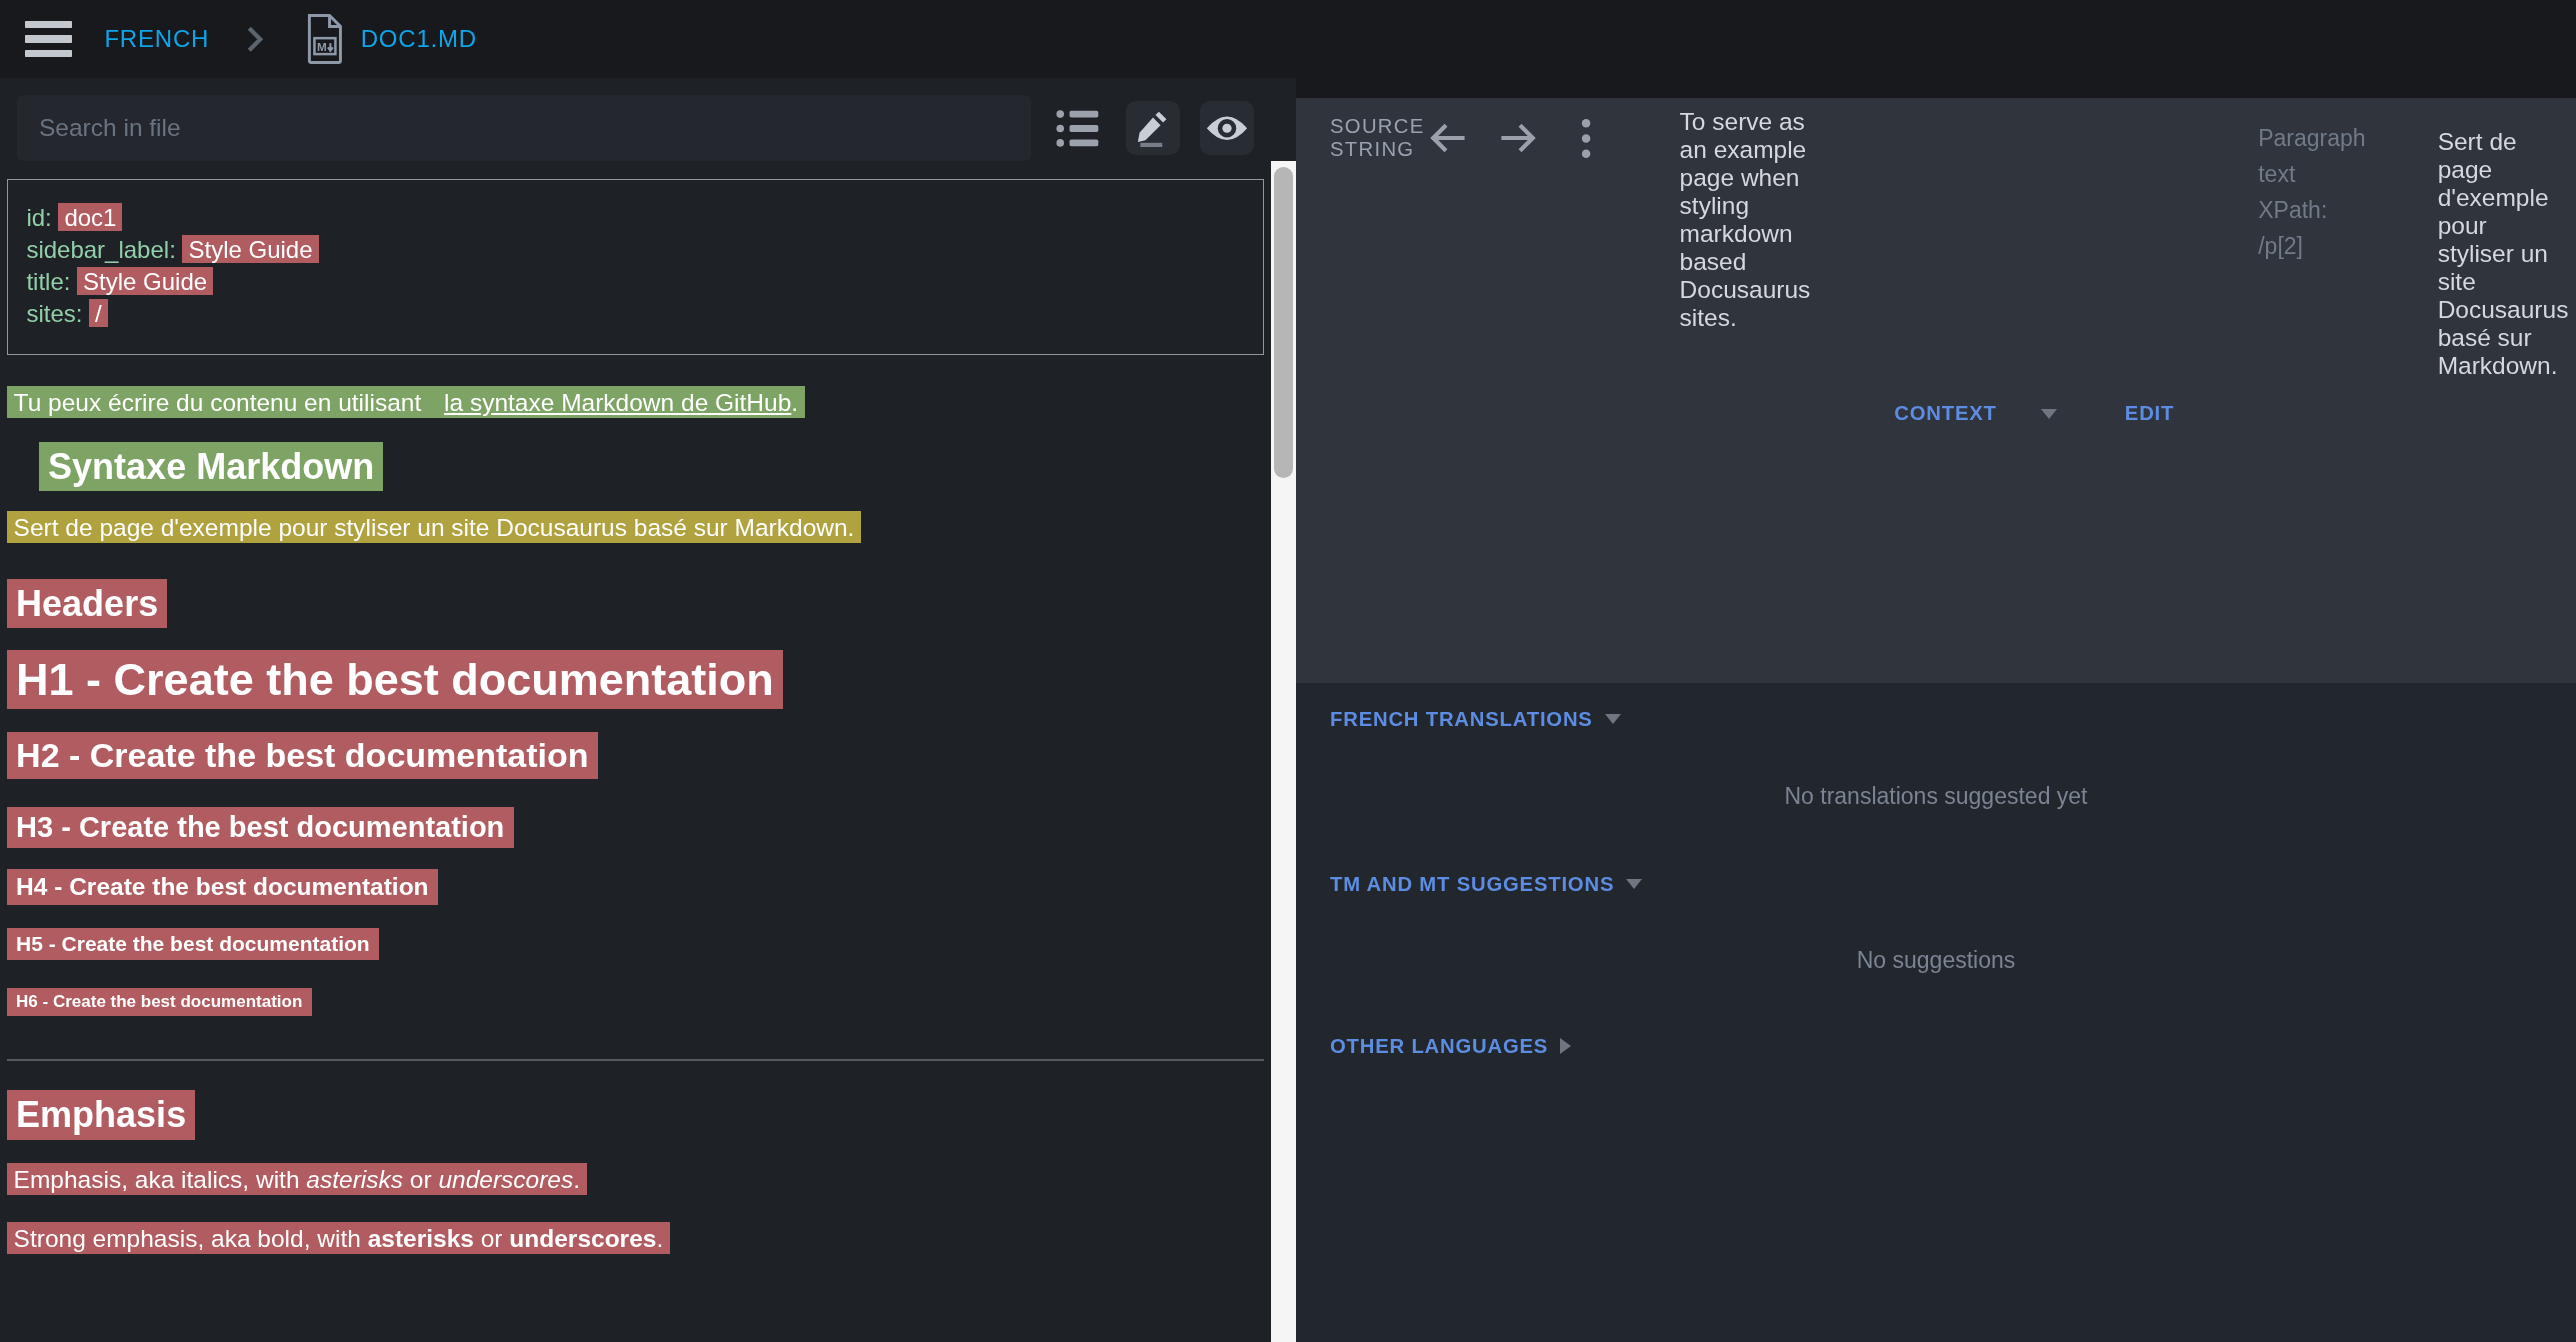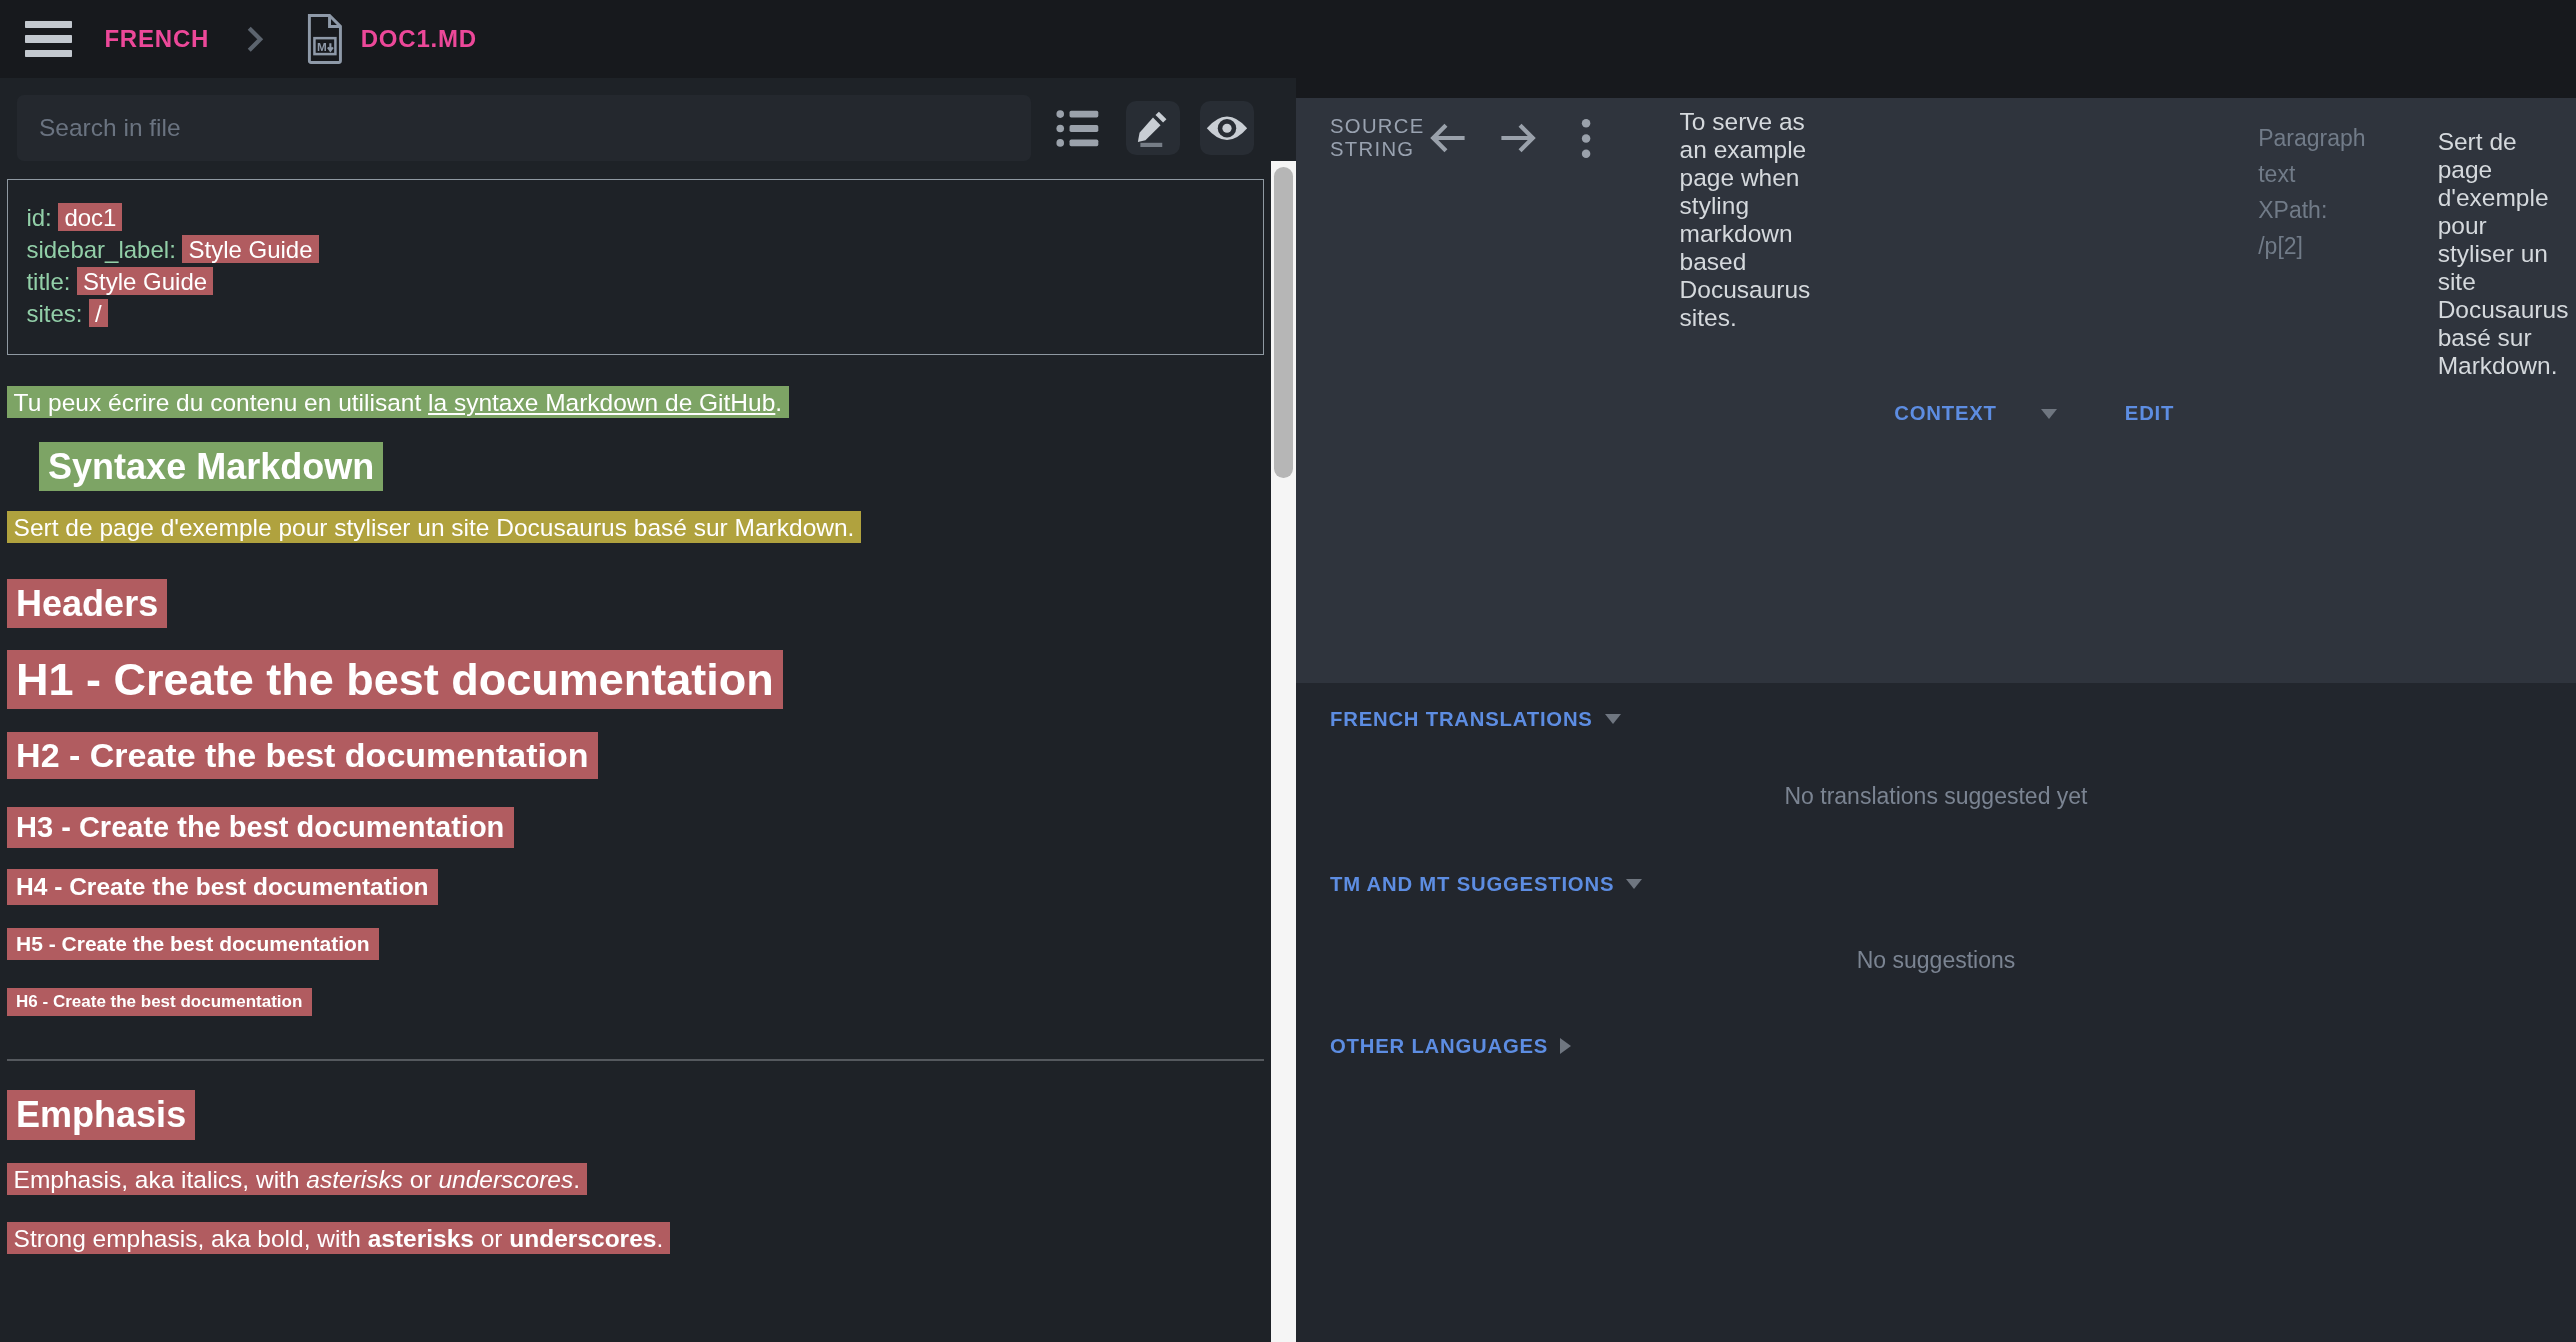--- a/index.html
+++ b/index.html
@@ -5,21 +5,21 @@
   * { margin:0; padding:0; box-sizing:border-box; }
   html,body { width:2576px; height:1342px; overflow:hidden; background:#1e2227;
     font-family:"Liberation Sans","DejaVu Sans",sans-serif; }
 
   
   #topbar { position:absolute; top:0; left:0; width:2576px; height:78px;
     background:#17191d; display:flex; align-items:center; z-index:5; }
   .hamburger { margin-left:25.4px; width:47px; height:37px; display:flex; flex-direction:column;
     justify-content:center; gap:7.6px; cursor:pointer; }
   .hamburger i { display:block; width:47px; height:7.6px; background:#c3c8cf; border-radius:0.8px; }
-  .crumb { color:#ec4899; font-size:24px; font-weight:bold; letter-spacing:0.8px; }
+  .crumb { color:#0ea5e9; font-size:24px; font-weight:normal; letter-spacing:0.8px; }
   #crumb-project { margin-left:32px; }
   .crumb-chevron { margin-left:36px; }
   .file-icon { margin-left:39px; }
   #crumb-file { margin-left:15.2px; }
 
   
   #left-panel { position:absolute; top:78px; left:0; width:1271px; height:1264px;
     background:#1e2227; }
   .search-row { display:flex; align-items:center; padding:12px 17px 0 17px; gap:20.3px; height:88px; }
   .search-input { flex:1; height:66px; background:#24282e; border:none; border-radius:6.8px;
@@ -34,21 +34,21 @@
   .frontmatter { margin:12.7px 1.7px 0 1.7px; height:176px; border:1.7px solid #8f99a2;
     padding:22px 0 0 18.6px; font-size:24px; line-height:32px; }
   .fm-key { color:var(--key-green); }
   .fm-val { background:var(--hl-red); color:#ffffff; padding:0.8px 6px; }
 
   .hl { color:#ffffff; padding:2.5px 6.8px; }
   .hl-red { background:var(--hl-red); }
   .hl-green { background:var(--hl-green); }
   .hl-olive { background:var(--hl-olive); }
   .para { font-size:24.5px; }
-  .para .lnk { text-decoration:underline; color:#ffffff; }
+  .para .lnk { text-decoration:underline; color:#ffffff;margin-left:16px; }
   .heading { font-weight:bold; color:#f4f5f6; }
   .heading .hl { padding:4.2px 9.3px; }
   .md-h2 { font-size:36px; }
   .md-h1 { font-size:45px; }
   .sz-h2 { font-size:34px; }
   .sz-h3 { font-size:29px; }
   .sz-h4 { font-size:24.5px; }
   .sz-h5 { font-size:21px; }
   .sz-h6 { font-size:17px; }
   .blk { margin:0 1.7px; }

